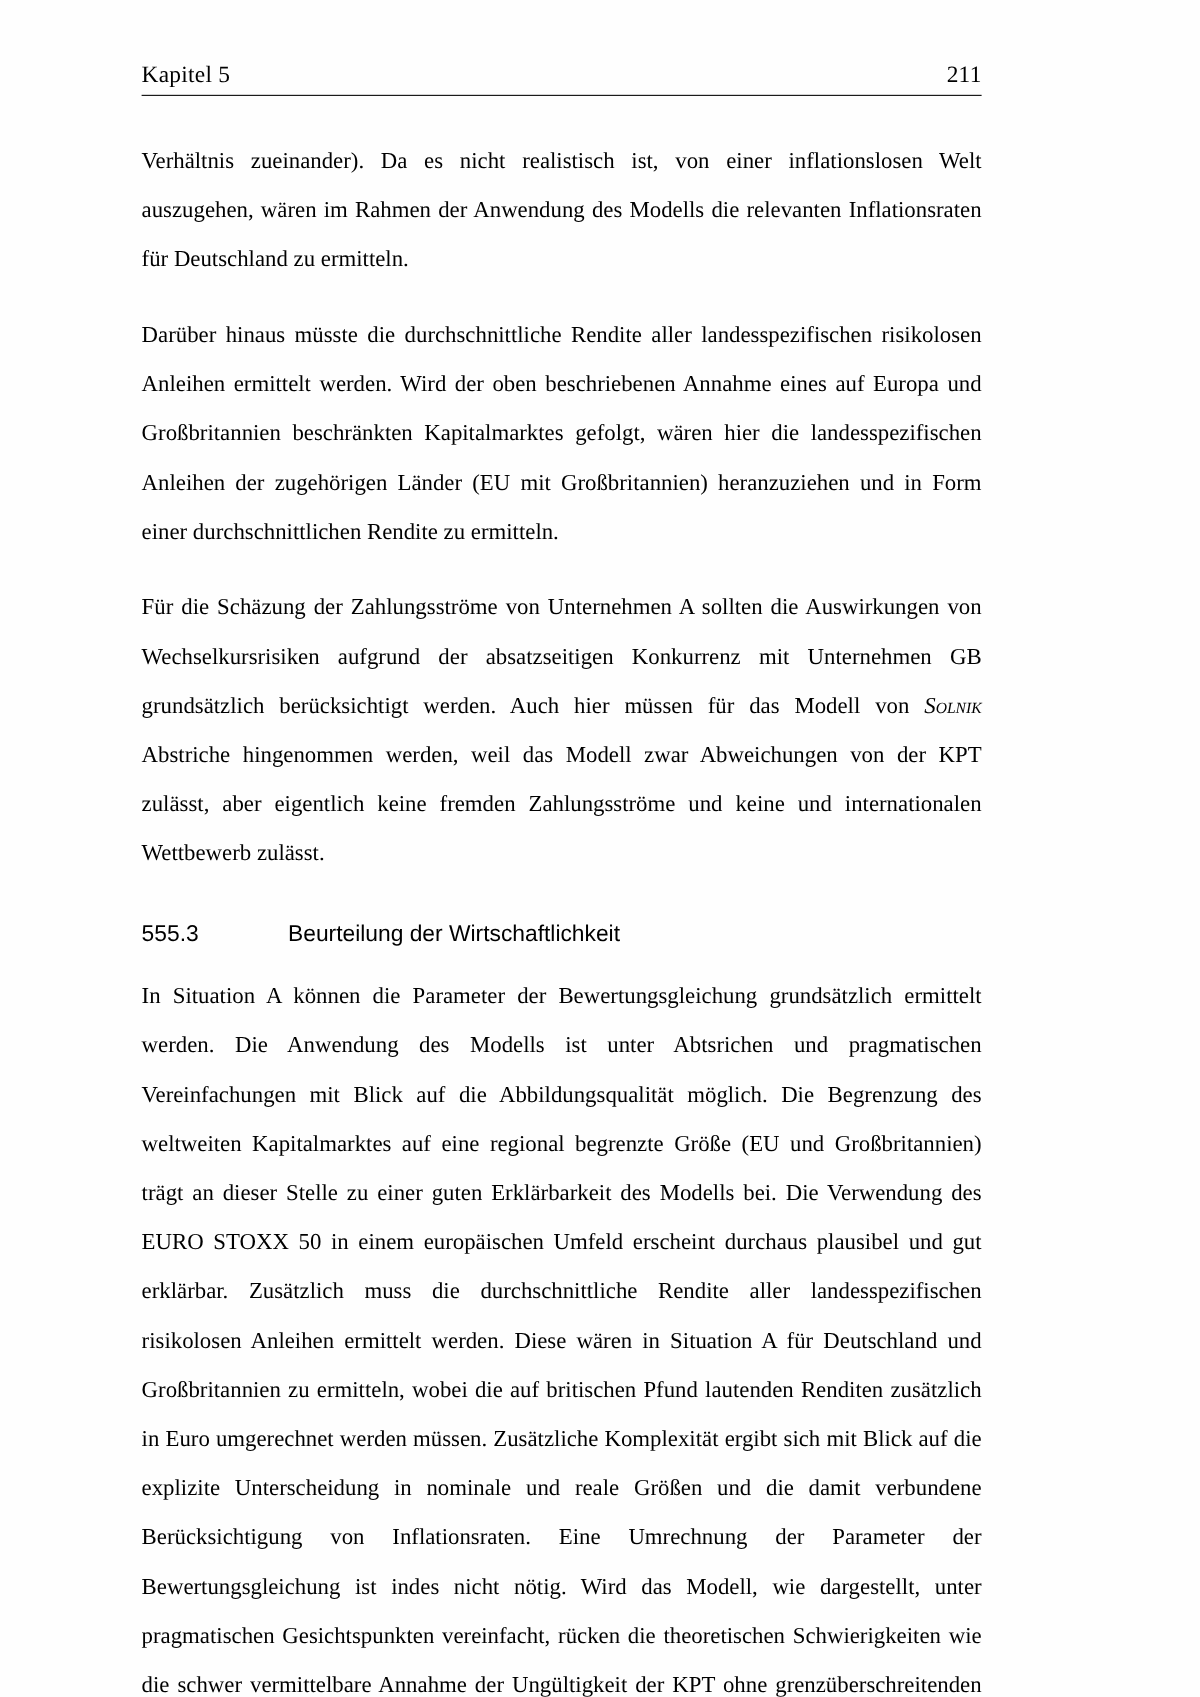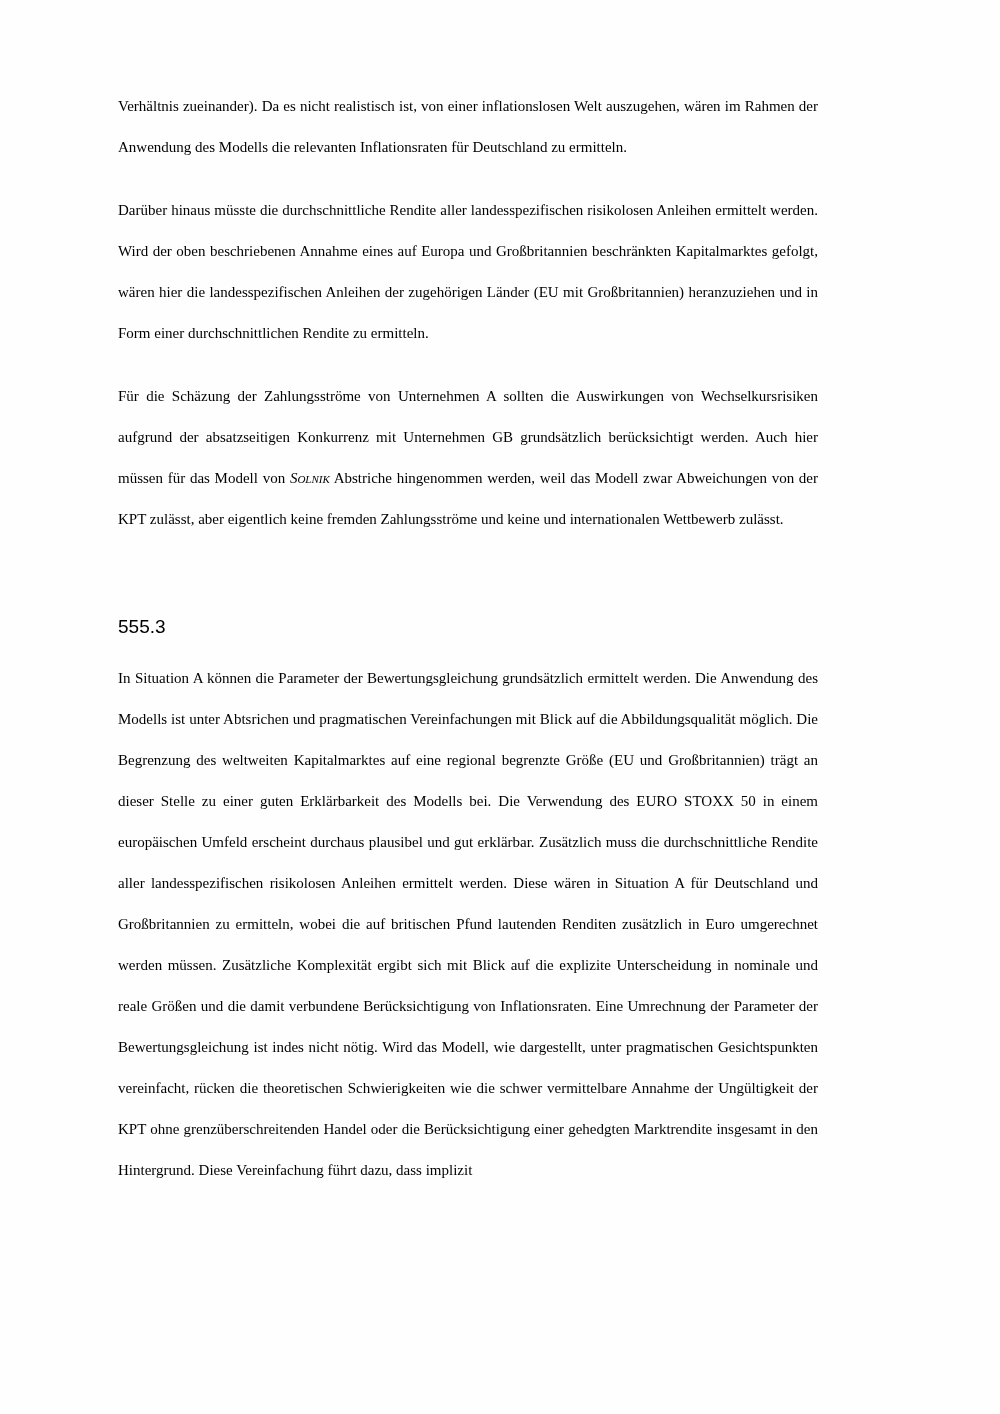--- a/index.html
+++ b/index.html
@@ -37,21 +37,21 @@
     border-bottom: 1.3px solid #1a1a1a;
     letter-spacing: 0.2px;
   }
   .header .chapter {
     font-family: "Liberation Serif", serif;
   }
   .header .pageno {
     font-family: "Liberation Serif", serif;
   }
   p.para {
-    font-size: 15px;
+    font-size: 19px;
     line-height: 41px;
     text-align: justify;
     text-justify: inter-word;
     margin: 0;
     hyphens: manual;
   }
   p.first {
     margin-top: 34px;
   }
   p.para + p.para {
@@ -64,39 +64,43 @@
   .section-heading {
     display: flex;
     margin-top: 36px;
     margin-bottom: 20px;
     font-family: "Liberation Sans", sans-serif;
     font-size: 19px;
   }
   .section-heading .num {
     width: 122px;
     flex: 0 0 122px;
-    margin-top: 40px;
   }
   .section-heading .title {
     flex: 1 1 auto;
   }
 </style>
 </head>
 <body>
 
 <div class="page">
   <div class="content">
 
+    <div class="header">
+      <span class="chapter">Kapitel 5</span>
+      <span class="pageno">211</span>
+    </div>
 
     <p class="para first">Verhältnis zueinander). Da es nicht realistisch ist, von einer inflationslosen Welt auszugehen, wären im Rahmen der Anwendung des Modells die relevanten Inflationsraten für Deutschland zu ermitteln.</p>
 
     <p class="para">Darüber hinaus müsste die durchschnittliche Rendite aller landesspezifischen risikolosen Anleihen ermittelt werden. Wird der oben beschriebenen Annahme eines auf Europa und Großbritannien beschränkten Kapitalmarktes gefolgt, wären hier die landesspezifischen Anleihen der zugehörigen Länder (EU mit Großbritannien) heranzuziehen und in Form einer durchschnittlichen Rendite zu ermitteln.</p>
 
     <p class="para"><span>Für die Schäzung der Zahlungsströme von Unternehmen A sollten die Auswirkungen von Wechselkursrisiken aufgrund der absatzseitigen Konkurrenz mit Unternehmen GB grundsätzlich berücksichtigt werden. Auch hier müssen für das Modell von </span><span class="smallcaps">Solnik</span><span> Abstriche hingenommen werden, weil das Modell zwar Abweichungen von der KPT zulässt, aber eigentlich keine fremden Zahlungsströme und keine und internationalen Wettbewerb zulässt.</span></p>
 
     <div class="section-heading">
       <span class="num">555.3</span>
+      <span class="title">Beurteilung der Wirtschaftlichkeit</span>
     </div>
 
     <p class="para">In Situation A können die Parameter der Bewertungsgleichung grundsätzlich ermittelt werden. Die Anwendung des Modells ist unter Abtsrichen und pragmatischen Vereinfachungen mit Blick auf die Abbildungsqualität möglich. Die Begrenzung des weltweiten Kapitalmarktes auf eine regional begrenzte Größe (EU und Großbritannien) trägt an dieser Stelle zu einer guten Erklärbarkeit des Modells bei. Die Verwendung des EURO STOXX 50 in einem europäischen Umfeld erscheint durchaus plausibel und gut erklärbar. Zusätzlich muss die durchschnittliche Rendite aller landesspezifischen risikolosen Anleihen ermittelt werden. Diese wären in Situation A für Deutschland und Großbritannien zu ermitteln, wobei die auf britischen Pfund lautenden Renditen zusätzlich in Euro umgerechnet werden müssen. Zusätzliche Komplexität ergibt sich mit Blick auf die explizite Unterscheidung in nominale und reale Größen und die damit verbundene Berücksichtigung von Inflationsraten. Eine Umrechnung der Parameter der Bewertungsgleichung ist indes nicht nötig. Wird das Modell, wie dargestellt, unter pragmatischen Gesichtspunkten vereinfacht, rücken die theoretischen Schwierigkeiten wie die schwer vermittelbare Annahme der Ungültigkeit der KPT ohne grenzüberschreitenden Handel oder die Berücksichtigung einer gehedgten Marktrendite insgesamt in den Hintergrund. Diese Vereinfachung führt dazu, dass implizit</p>
 
   </div>
 </div>
 
 </body></html>

